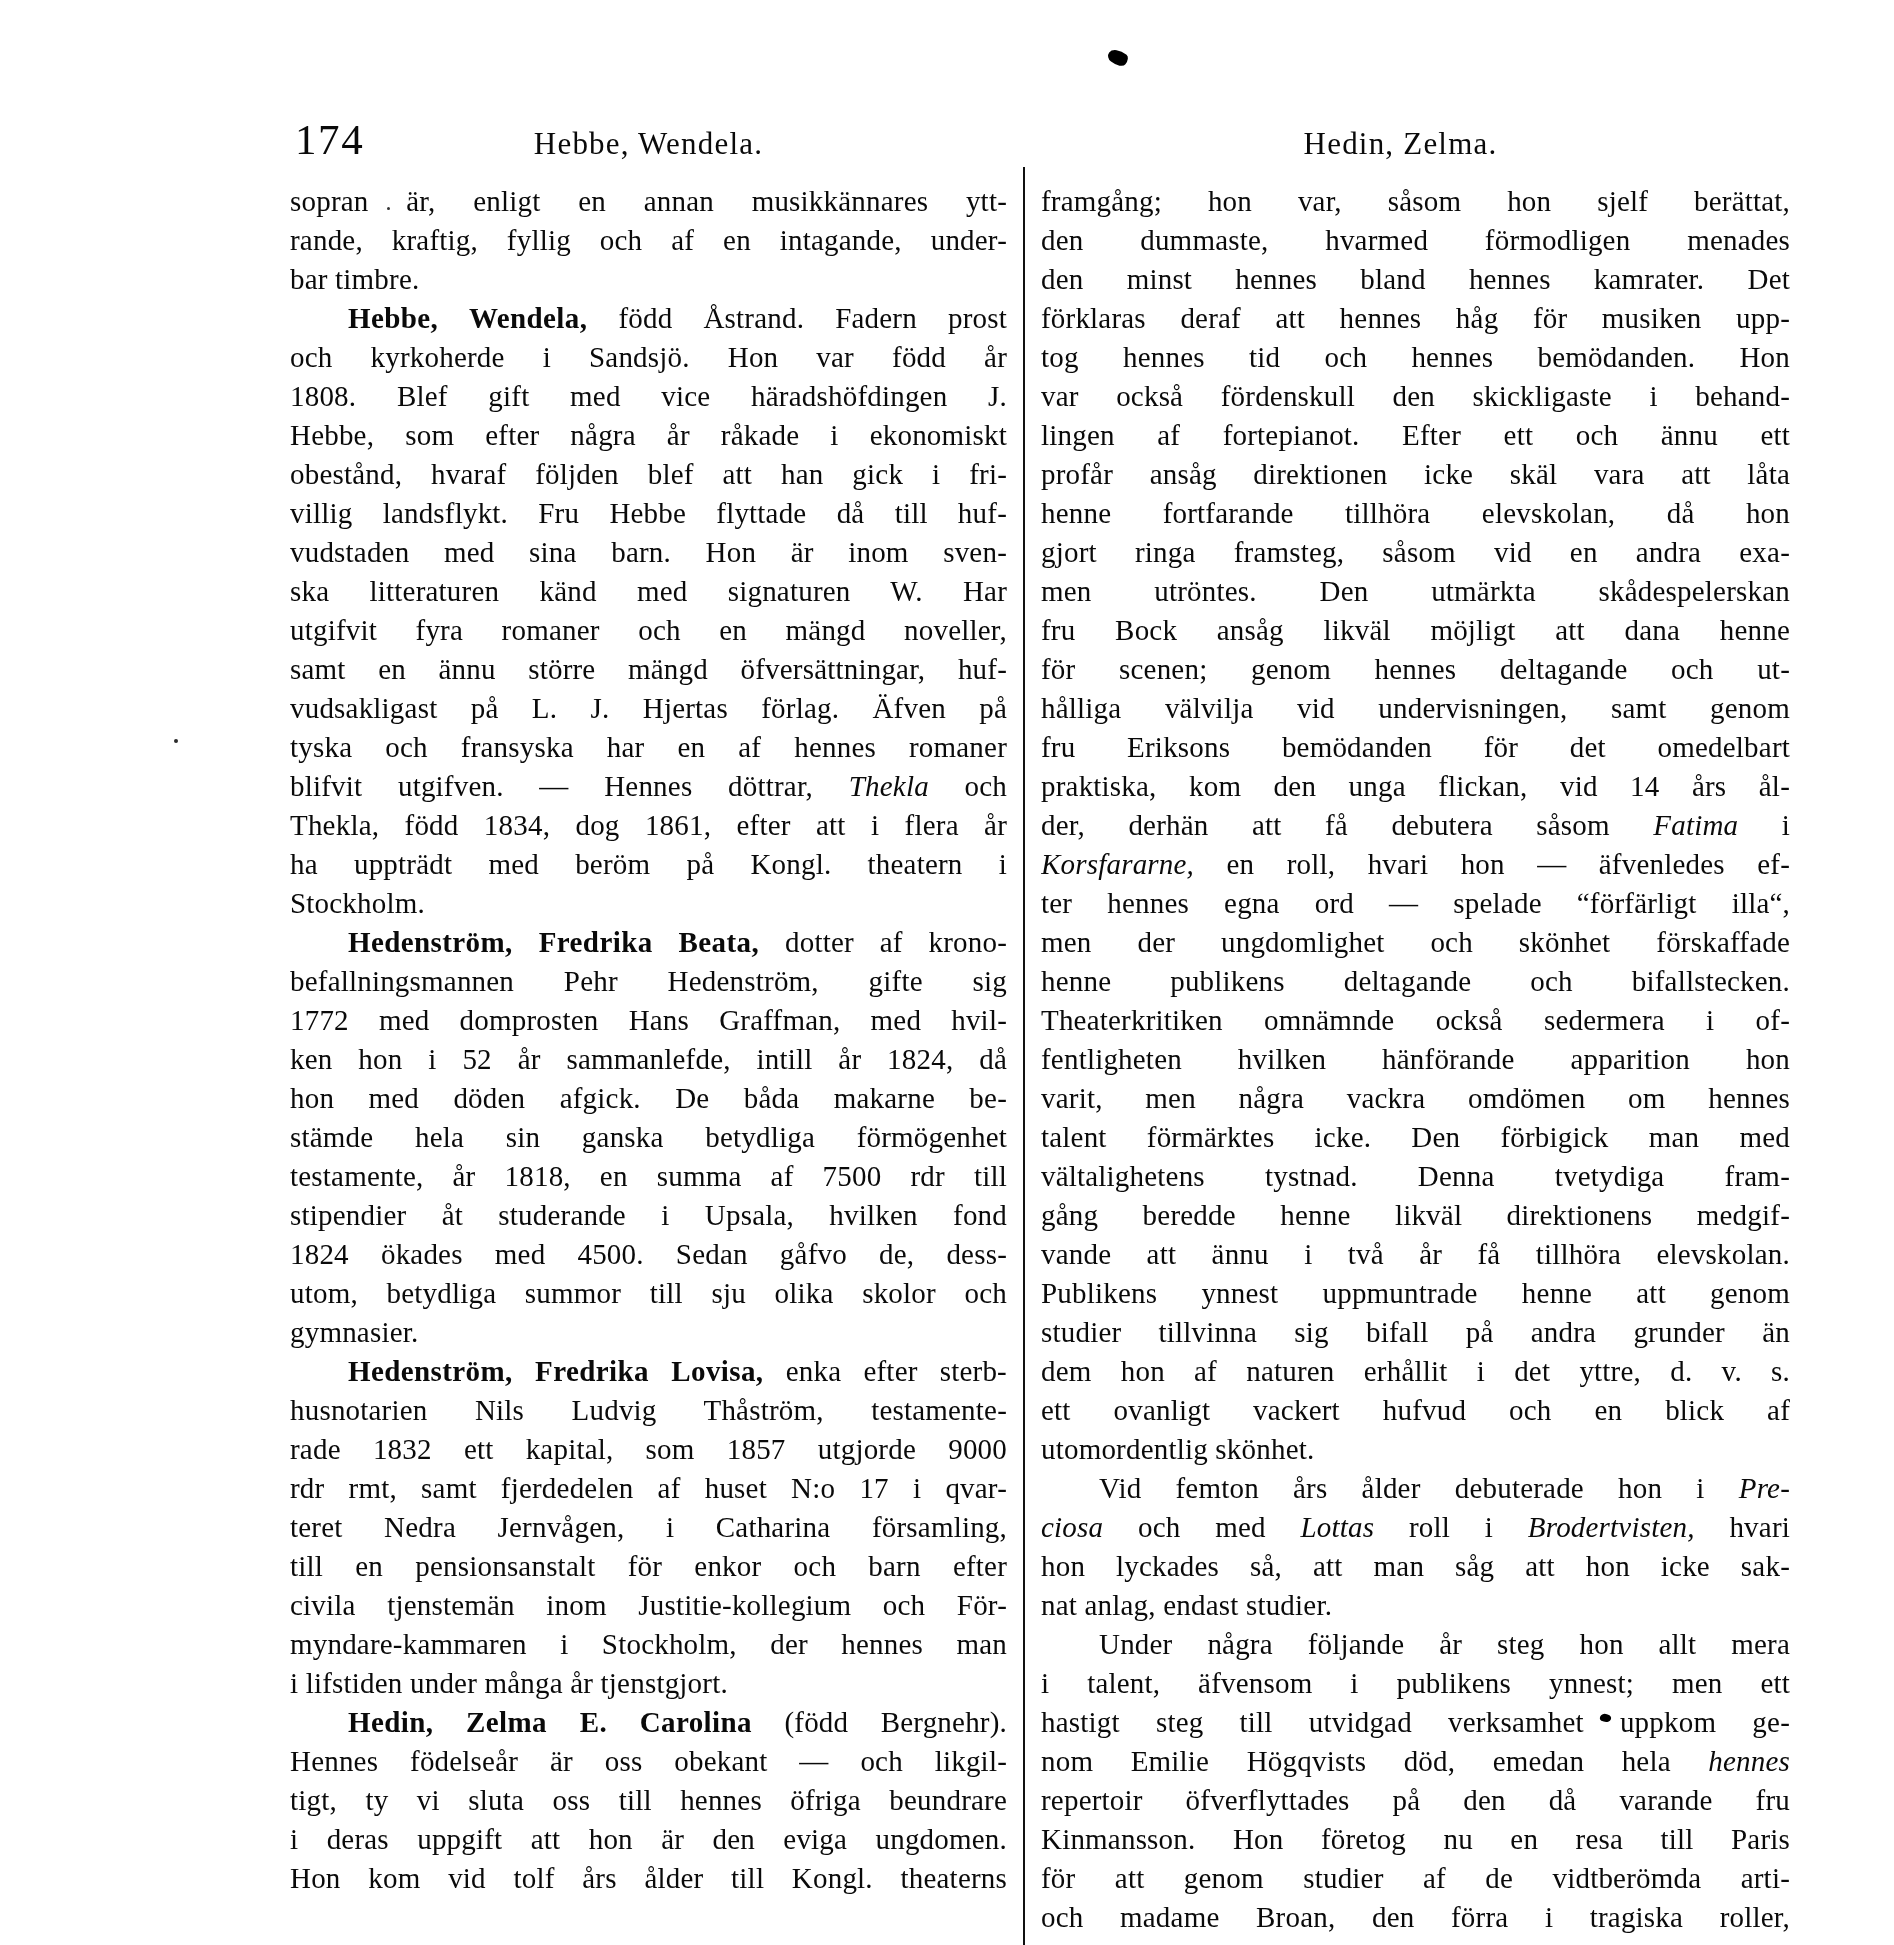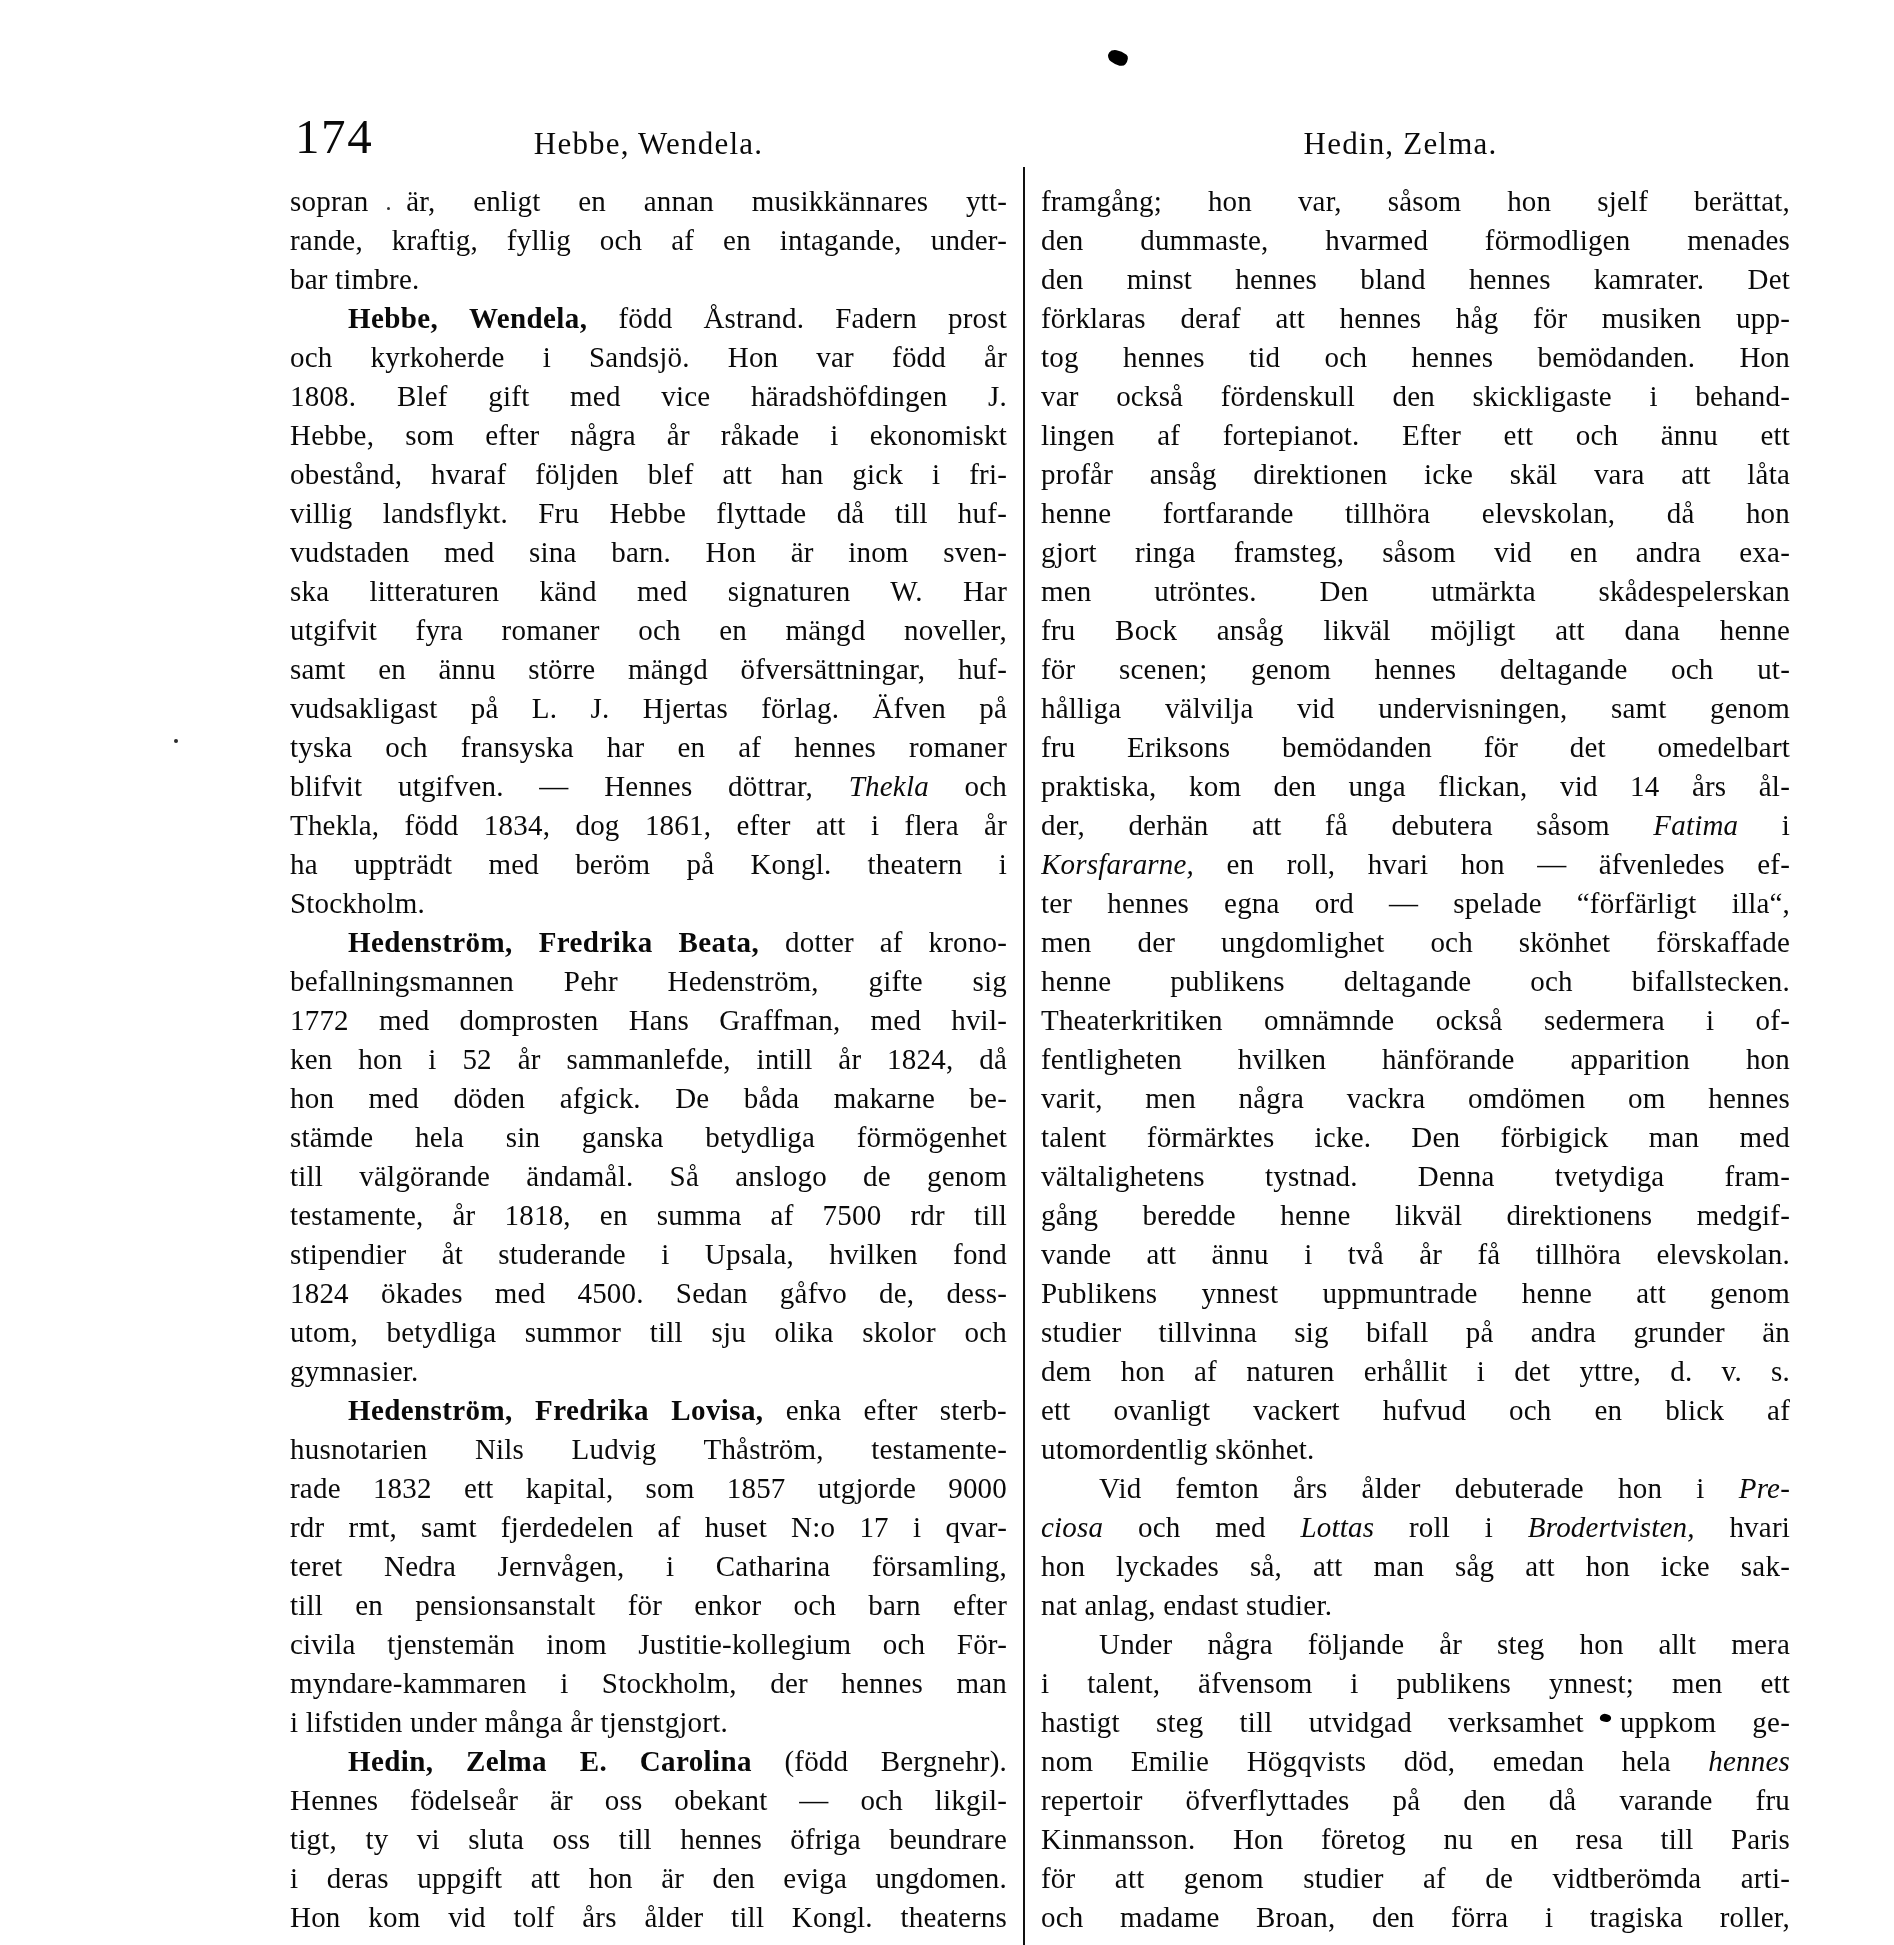--- a/index.html
+++ b/index.html
@@ -11,22 +11,22 @@
     height: 2358px;
     position: relative;
     background: #ffffff;
     overflow: hidden;
     font-family: "Liberation Serif", "DejaVu Serif", serif;
     color: #0a0a0a;
   }
   .page-number {
     position: absolute;
     left: 295px;
-    top: 112px;
-    font-size: 49px;
+    top: 118px;
+    font-size: 43px;
     line-height: 1;
     letter-spacing: 1.6px;
     text-align: right;
   }
   .running-header {
     position: absolute;
     top: 128px;
     font-size: 31px;
     line-height: 1;
     letter-spacing: 1.2px;
@@ -136,21 +136,20 @@
       <div class="line"><span>blifvit utgifven. — Hennes döttrar, </span><span class="i">Thekla</span><span> och</span></div>
       <div class="line"><span>Thekla, född 1834, dog 1861, efter att i flera år</span></div>
       <div class="line"><span>ha uppträdt med beröm på Kongl. theatern i</span></div>
       <div class="line pend"><span>Stockholm.</span></div>
       <div class="line indent"><span class="b">Hedenström, Fredrika Beata,</span><span> dotter af krono-</span></div>
       <div class="line"><span>befallningsmannen Pehr Hedenström, gifte sig</span></div>
       <div class="line"><span>1772 med domprosten Hans Graffman, med hvil-</span></div>
       <div class="line"><span>ken hon i 52 år sammanlefde, intill år 1824, då</span></div>
       <div class="line"><span>hon med döden afgick. De båda makarne be-</span></div>
       <div class="line"><span>stämde hela sin ganska betydliga förmögenhet</span></div>
-      <div class="line"><span>till välgörande ändamål. Så anslogo de genom</span></div>
       <div class="line"><span>testamente, år 1818, en summa af 7500 rdr till</span></div>
       <div class="line"><span>stipendier åt studerande i Upsala, hvilken fond</span></div>
       <div class="line"><span>1824 ökades med 4500. Sedan gåfvo de, dess-</span></div>
       <div class="line"><span>utom, betydliga summor till sju olika skolor och</span></div>
       <div class="line pend"><span>gymnasier.</span></div>
       <div class="line indent"><span class="b">Hedenström, Fredrika Lovisa,</span><span> enka efter sterb-</span></div>
       <div class="line"><span>husnotarien Nils Ludvig Thåström, testamente-</span></div>
       <div class="line"><span>rade 1832 ett kapital, som 1857 utgjorde 9000</span></div>
       <div class="line"><span>rdr rmt, samt fjerdedelen af huset N:o 17 i qvar-</span></div>
       <div class="line"><span>teret Nedra Jernvågen, i Catharina församling,</span></div>

